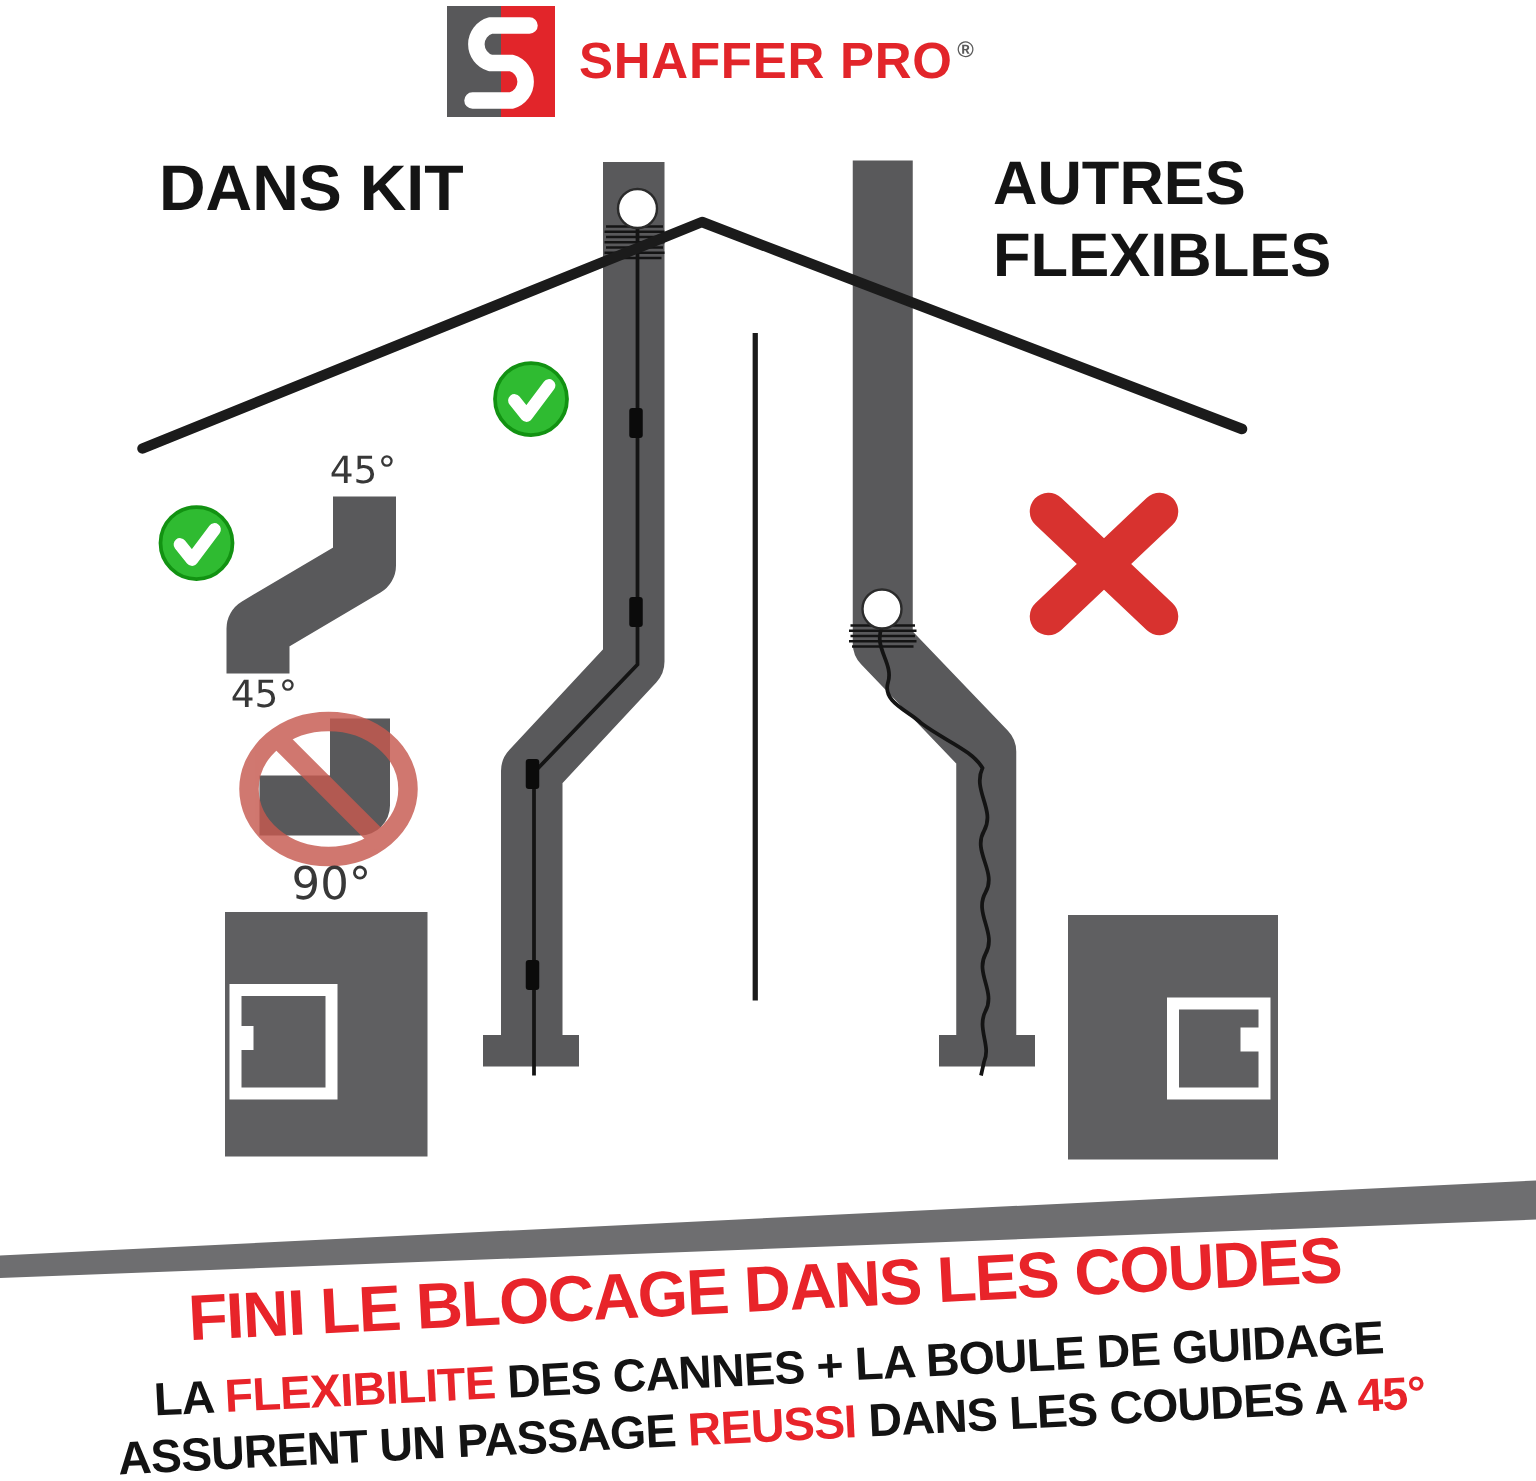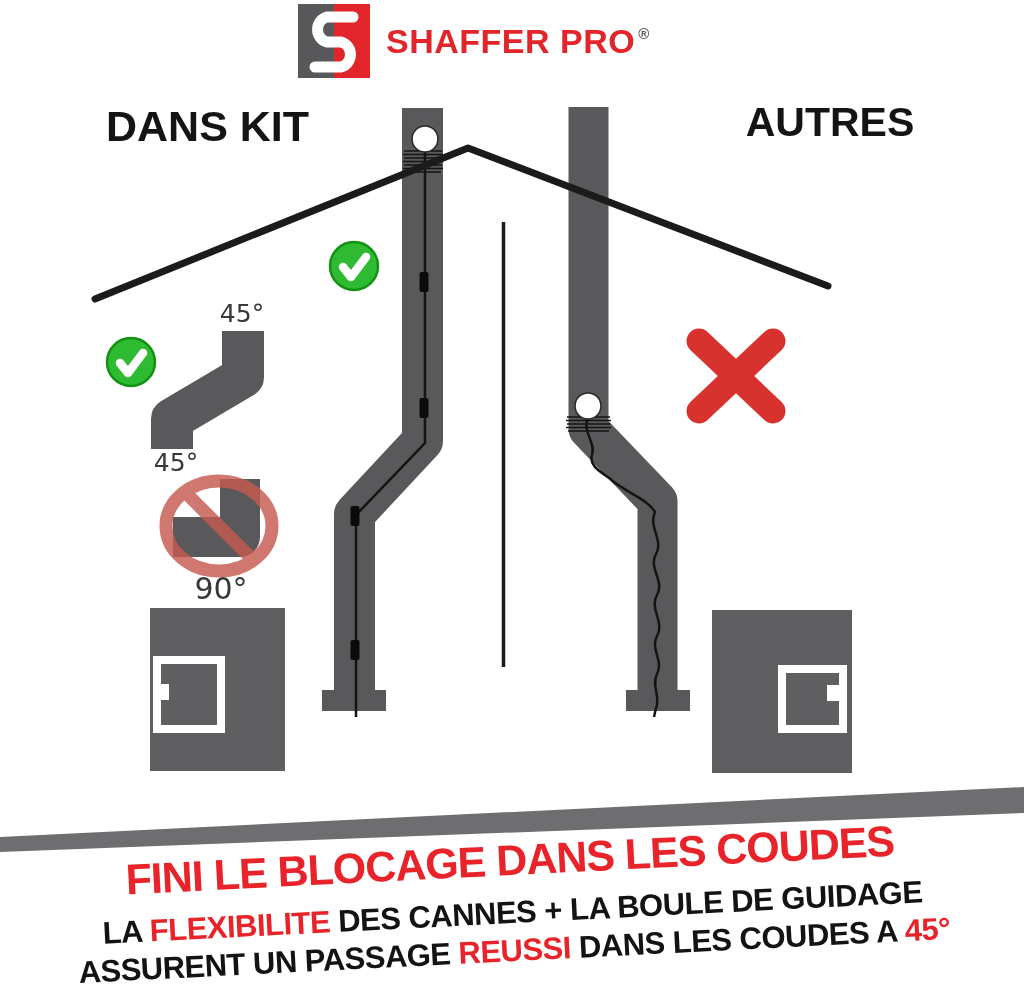--- a/index.html
+++ b/index.html
@@ -4,21 +4,21 @@
 <style>
   html,body{margin:0;padding:0;background:#fff;}
   .stage{position:relative;width:1024px;height:987px;background:#ffffff;overflow:hidden;
          font-family:"Liberation Sans",sans-serif;}
   .diagram{position:absolute;left:0;top:0;width:1024px;height:987px;}
   .logo-row{position:absolute;left:298px;top:4px;display:flex;align-items:center;gap:16px;z-index:3;}
   .logo-mark{display:block;}
   .brand-name{font-size:34px;font-weight:bold;color:#e2252a;letter-spacing:.5px;white-space:nowrap;text-align:center;}
   .reg{font-size:15px;color:#5a5a5a;font-weight:bold;position:relative;top:-14px;margin-left:3px;}
   .title-left{position:absolute;left:106px;top:102px;font-size:43px;font-weight:bold;color:#141414;z-index:3;}
-  .title-right{position:absolute;left:662px;top:98px;width:336px;text-align:center;font-size:41px;
+  .title-right{position:absolute;left:662px;top:98px;width:336px;font-size:41px;
                font-weight:bold;line-height:1.18;color:#141414;z-index:3;}
   .banner-wrap{position:absolute;left:0;top:836px;width:1024px;transform:rotate(-2.9deg);
                transform-origin:50% 50%;z-index:3;}
   .headline{text-align:center;font-size:43px;font-weight:bold;color:#e8242a;letter-spacing:-1px;
             margin:0 0 10px 0;white-space:nowrap;}
   .desc-line{text-align:center;font-size:31px;font-weight:bold;color:#131313;letter-spacing:-.5px;
              margin:2px 0;white-space:nowrap;}
   .red{color:#e8242a;}
   .angle-label{font-family:"DejaVu Sans",sans-serif;fill:#383838;}
 </style>
@@ -32,20 +32,21 @@
       <rect x="0" y="0" width="36" height="74" fill="#58585a"></rect>
       <rect x="36" y="0" width="36" height="74" fill="#E2252A"></rect>
       <path d="M 55,13 H 29 a 13,13 0 0 0 0,25 h 14 a 13,13 0 0 1 0,25 H 17" fill="none" stroke="#ffffff" stroke-width="11" stroke-linecap="round"></path>
     </svg>
     <div class="brand-name"><span>SHAFFER PRO</span><span class="reg">®</span></div>
   </div>
 
   <div class="title-left">DANS KIT</div>
   <div class="title-right">
     <div>AUTRES</div>
+    <div>FLEXIBLES</div>
   </div>
 
   <svg class="diagram" viewBox="0 0 1024 987">
 
     <g>
       <path d="M 422.5,108 L 422.5,441 L 354.5,514 L 354.5,696" fill="none" stroke-width="41" stroke-linejoin="round" stroke="#59595B"></path>
       <rect x="322" y="690" width="64" height="21" fill="#59595B"></rect>
       <path d="M 425,150 L 425,443 L 356,515 L 356,717" fill="none" stroke="#141414" stroke-width="2.5"></path>
       <g fill="#0b0b0b">
         <rect x="419.5" y="272" width="9" height="20" rx="2"></rect>

